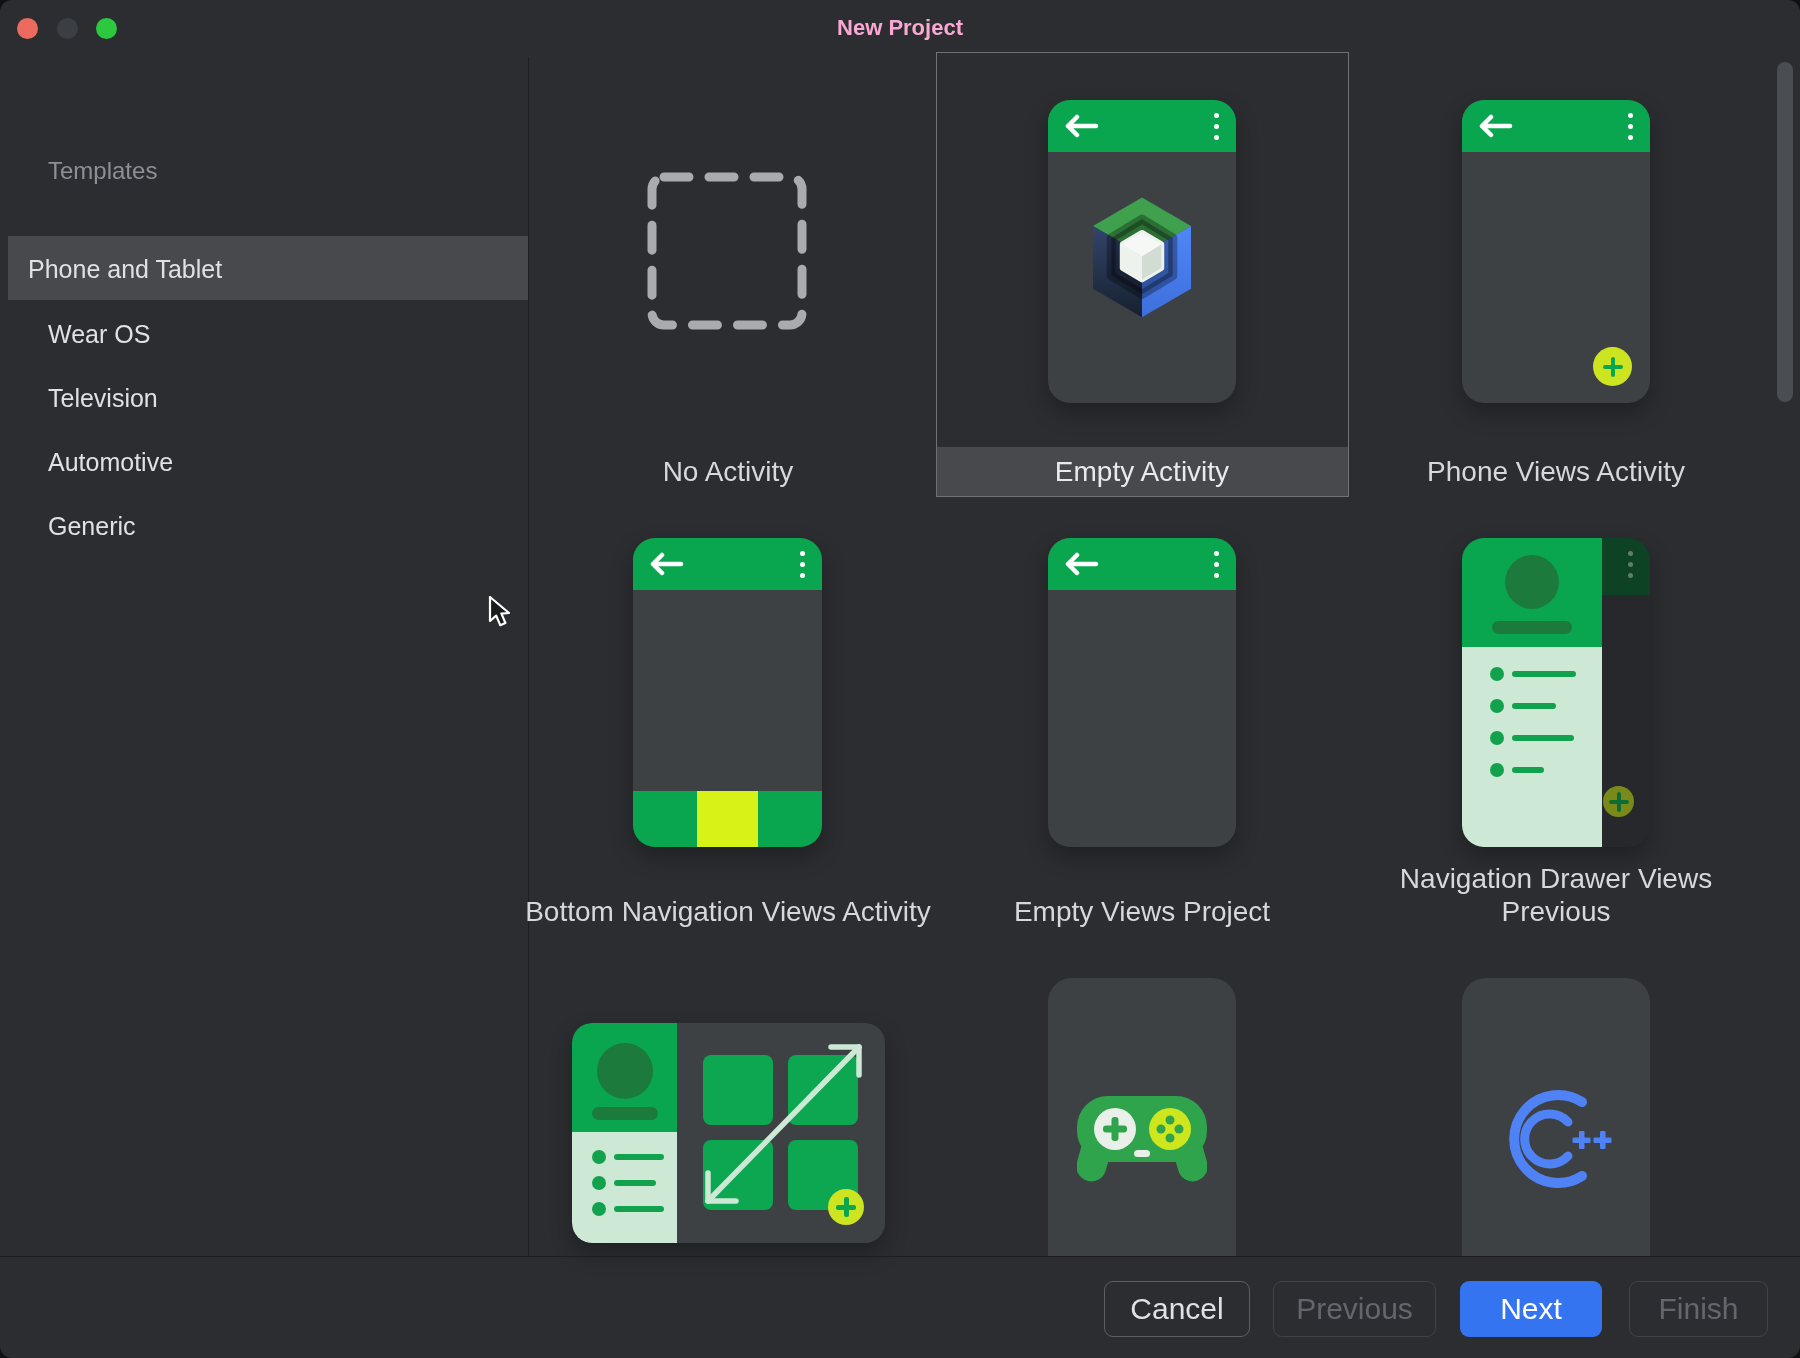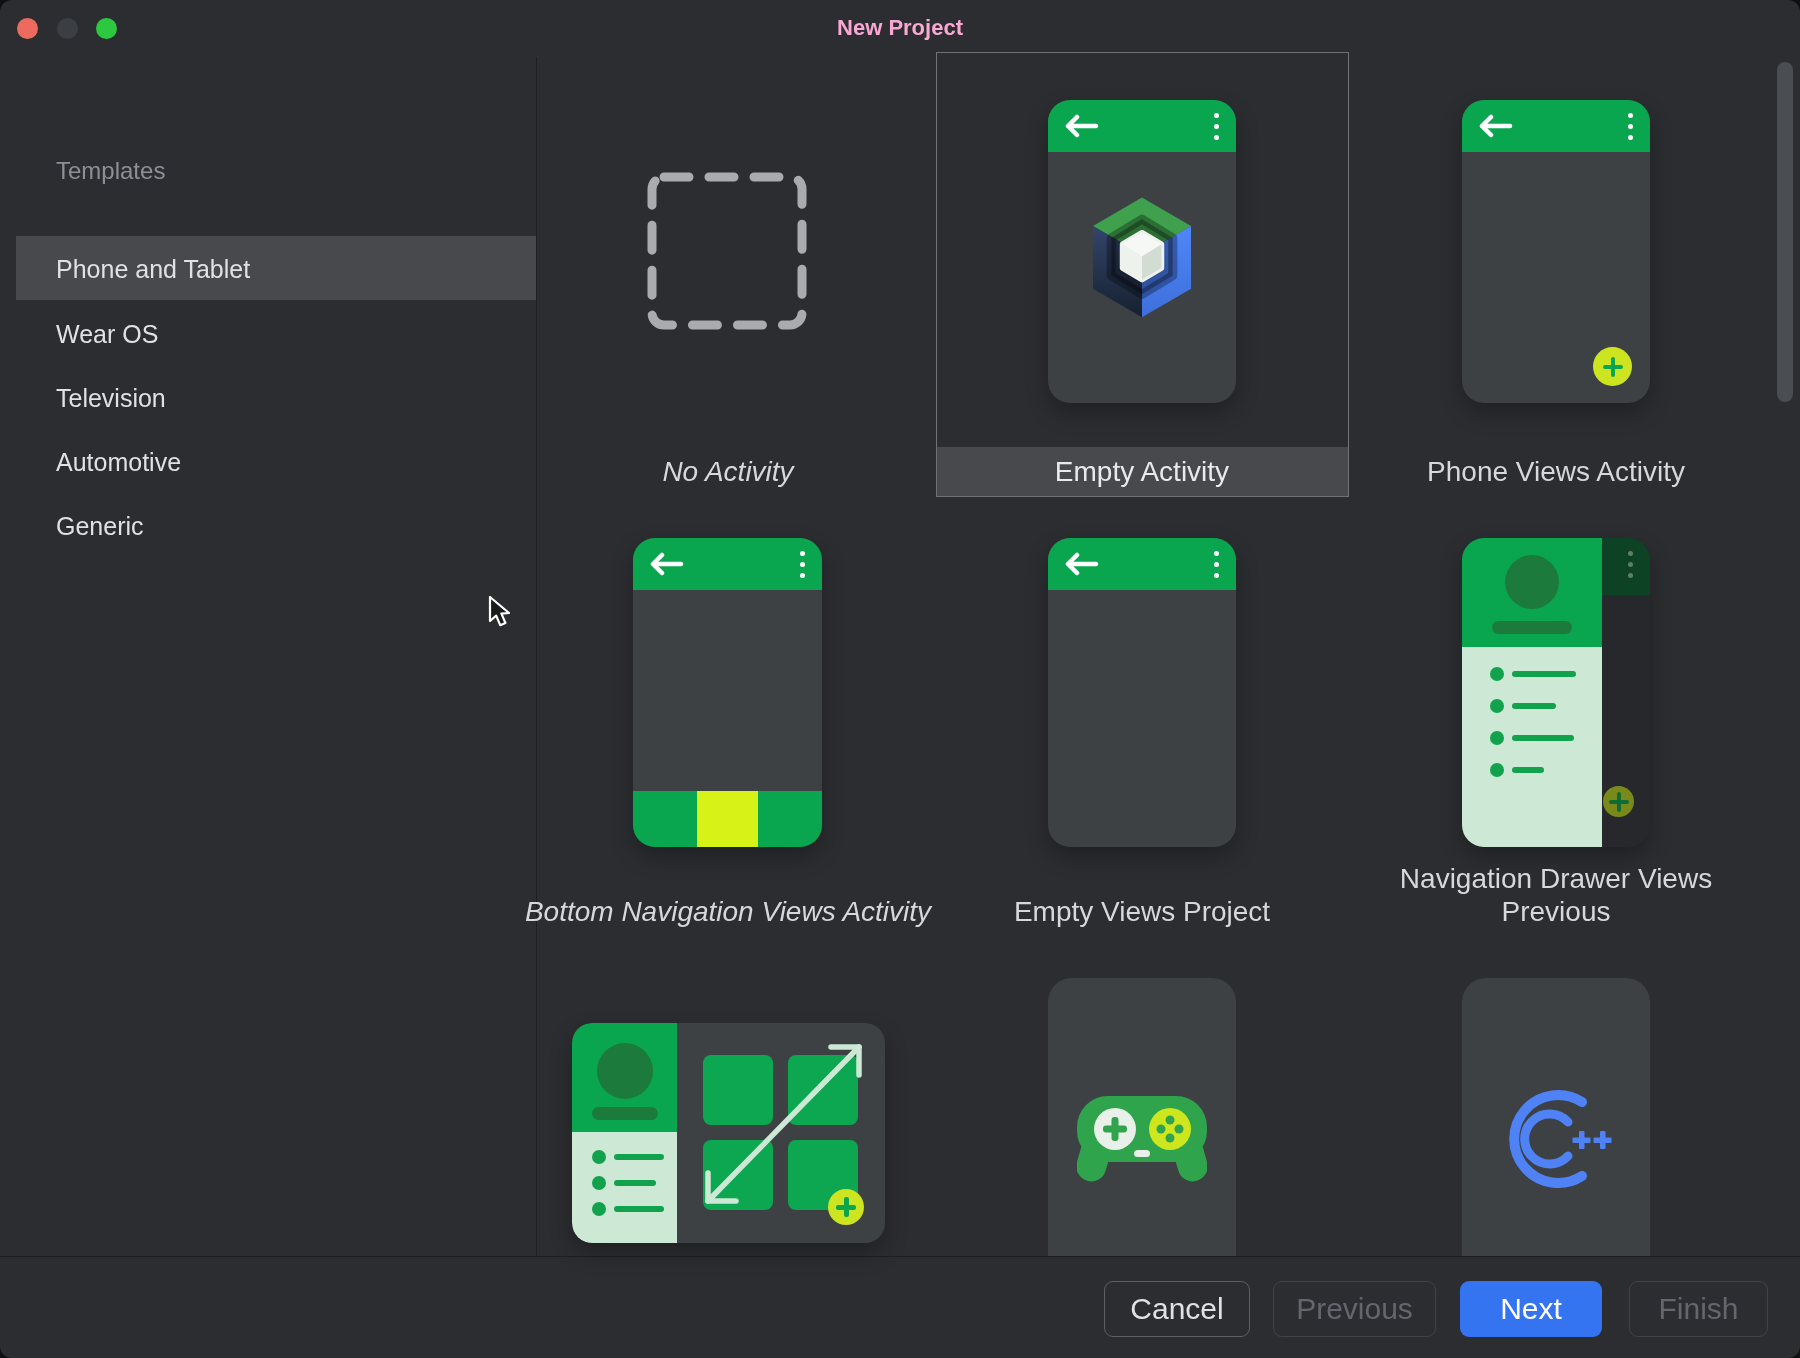--- a/index.html
+++ b/index.html
@@ -8,33 +8,33 @@
        -webkit-font-smoothing:antialiased;}
   
   .titlebar{position:absolute;left:0;top:0;width:100%;height:57px;}
   .tl{position:absolute;top:18px;width:21px;height:21px;border-radius:50%;}
   .tl.red{left:17px;background:#EC6A5E;}
   .tl.gray{left:57px;background:#3B3E42;}
   .tl.green{left:96px;background:#2DC83F;}
   .title{position:absolute;left:0;top:15px;width:100%;text-align:center;
          font-size:22px;font-weight:bold;color:#f9a8d4;}
   
-  .sidebar{position:absolute;left:16px;top:57px;width:520px;height:1199px;
+  .sidebar{position:absolute;left:8px;top:57px;width:520px;height:1199px;
            border-right:1px solid #1E1F22;}
   .sb-header{position:absolute;left:40px;top:100px;font-size:24px;color:#8C9096;}
   .sb-sel{position:absolute;left:0;top:179px;width:520px;height:64px;background:#47494D;}
   .sb-item{position:absolute;left:0;width:520px;height:64px;display:flex;
            align-items:center;padding-left:40px;box-sizing:border-box;
            font-size:25px;color:#DFE1E5;cursor:default;}
   .card-label{position:absolute;width:414px;top:447px;height:50px;display:flex;
               align-items:center;justify-content:center;font-size:28px;color:#D6D8DC;}
   .label-r2{position:absolute;width:414px;top:858px;height:70px;display:flex;
             flex-direction:column;justify-content:flex-end;text-align:center;
             font-size:28px;color:#D6D8DC;line-height:33px;}
-  .colA{left:521px;font-style:italic;} .colB{left:935px;} .colC{left:1349px;}
+  .colA{left:521px;} .colB{left:935px;} .colC{left:1349px;}
   .sel-border{position:absolute;left:936px;top:52px;width:413px;height:445px;
               border:1px solid #6E7176;box-sizing:border-box;}
   .sel-band{position:absolute;left:937px;top:447px;width:411px;height:49px;background:#47494D;}
   
   .phone{position:absolute;background:#3D4144;border-radius:22px;
          box-shadow:0 10px 22px rgba(0,0,0,.28);}
   .ph-r1{top:100px;width:188px;height:303px;}
   .ph-r2{top:538px;width:188px;height:309px;}
   .header{position:absolute;left:0;top:0;right:0;height:52px;background:#0AA64F;
           border-radius:22px 22px 0 0;}
@@ -95,21 +95,21 @@
   <div class="titlebar">
     <span class="tl red"></span>
     <span class="tl gray"></span>
     <span class="tl green"></span>
     <div class="title">New Project</div>
   </div>
 
   <div class="sidebar">
     <div class="sb-header">Templates</div>
     <div class="sb-sel"></div>
-    <div class="sb-item" style="top:180px;">
+    <div class="sb-item" style="top:180px;padding-left:20px;">
       <span>Phone and Tablet</span>
       </div>
     <div class="sb-item" style="top:245px;">
       <span>Wear OS</span>
       </div>
     <div class="sb-item" style="top:309px;">
       <span>Television</span>
       </div>
     <div class="sb-item" style="top:373px;">
       <span>Automotive</span>

